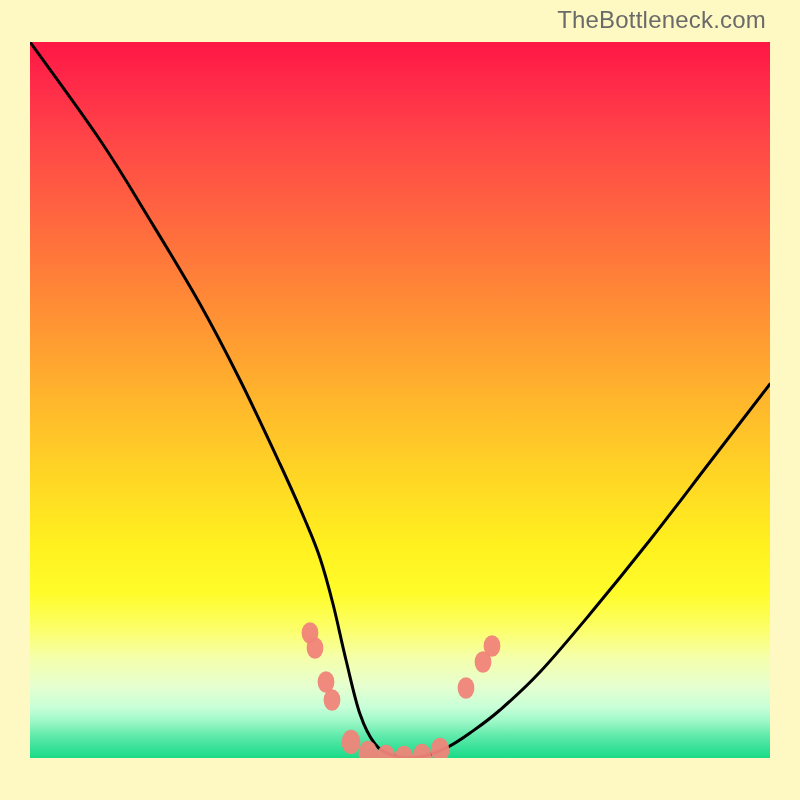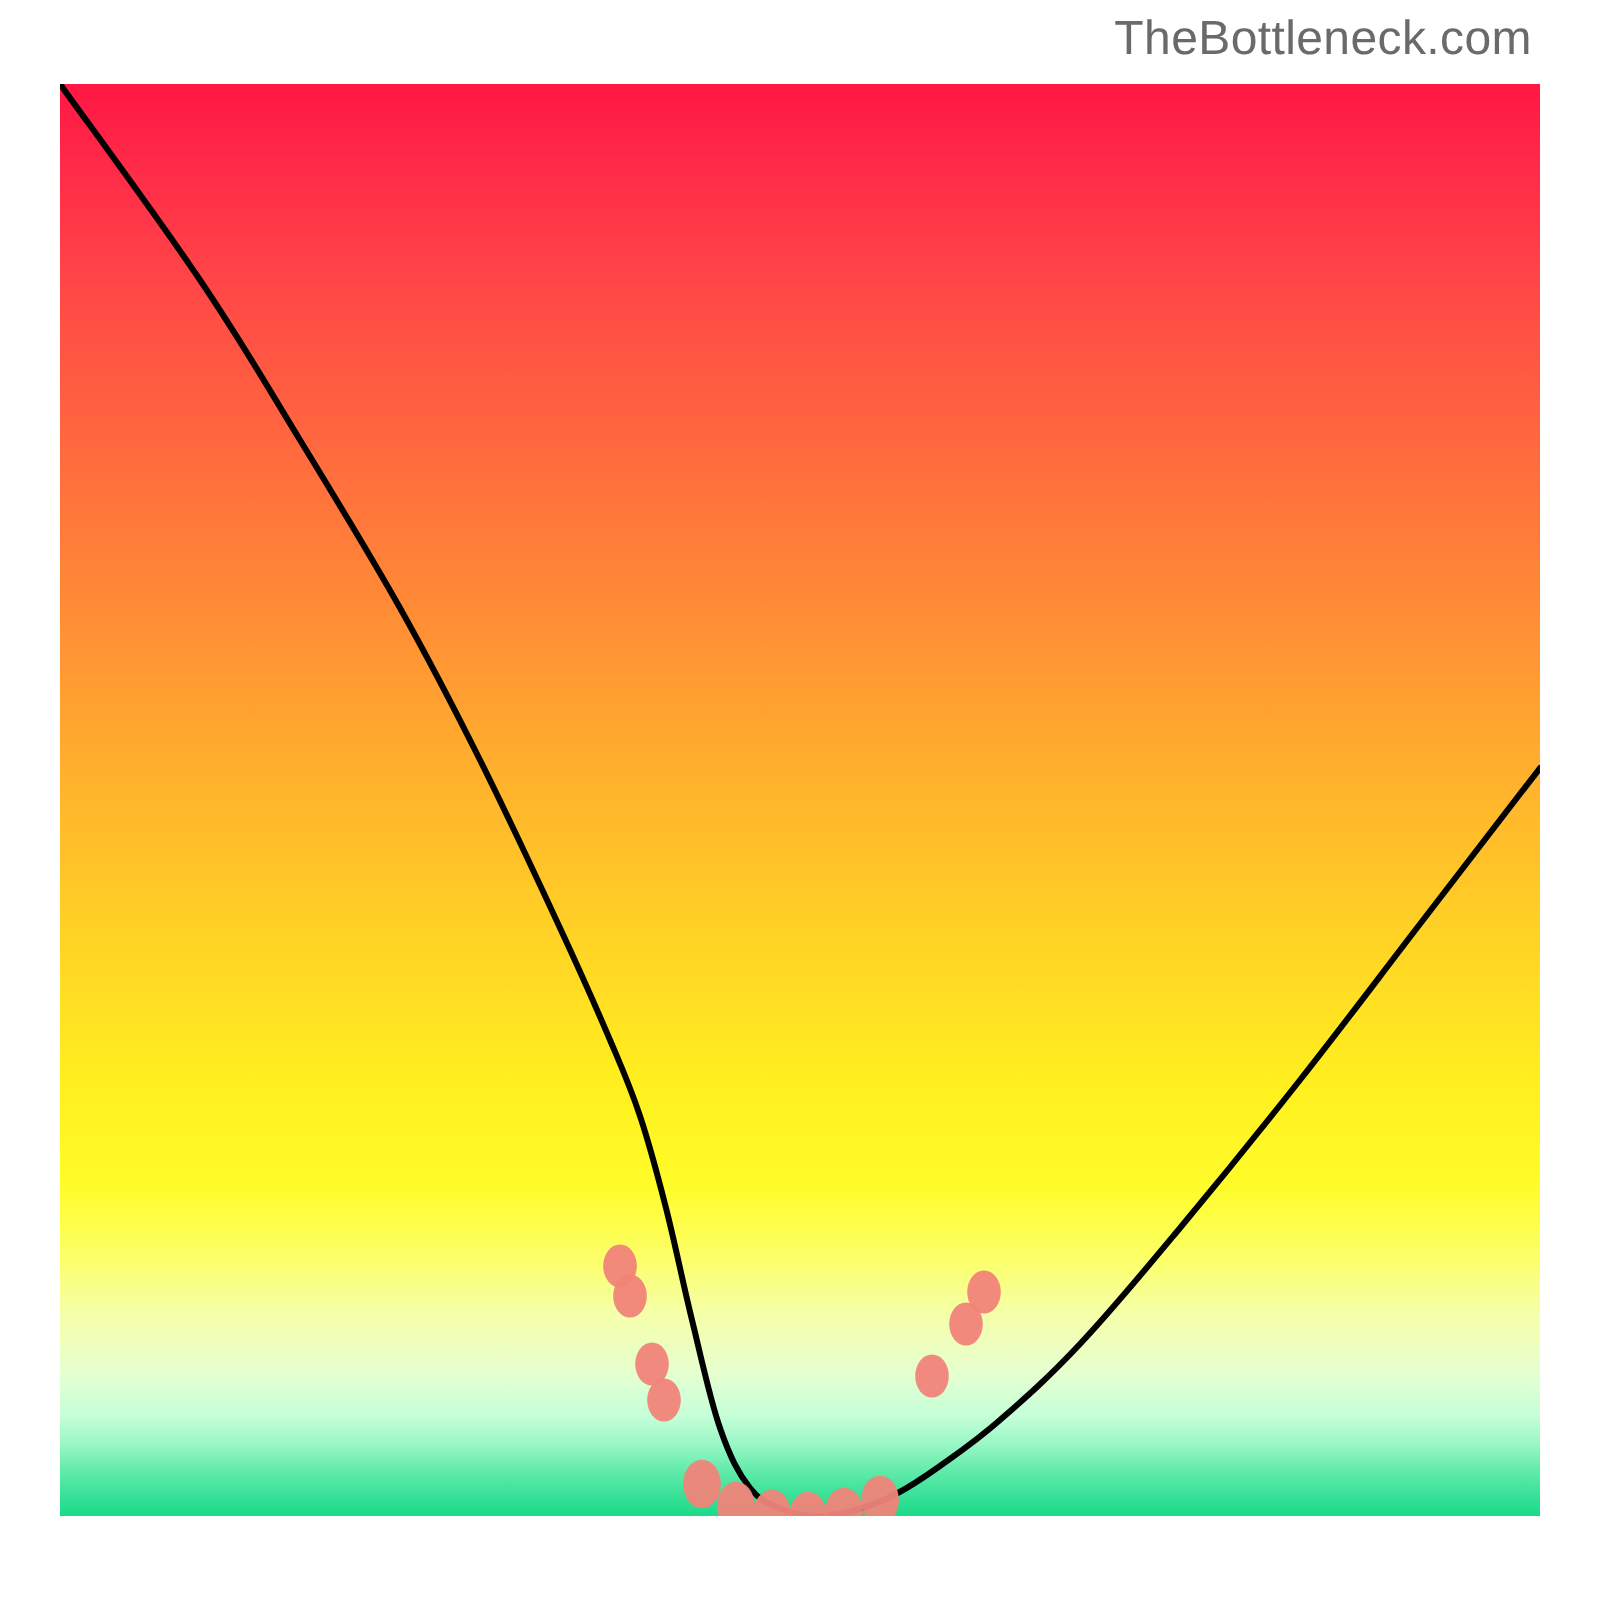--- a/index.html
+++ b/index.html
@@ -8,21 +8,21 @@
     width: 800px;
     height: 800px;
     background: #000;
     overflow: hidden;
     font-family: Arial, Helvetica, sans-serif;
   }
   .frame {
     position: relative;
     width: 800px;
     height: 800px;
-    background: #ffffff;
+    background: #fef9c3;
   }
   .plot-area {
     position: absolute;
     left: 30px;
     top: 42px;
     width: 740px;
     height: 716px;
     box-sizing: border-box;
     overflow: hidden;
   }

